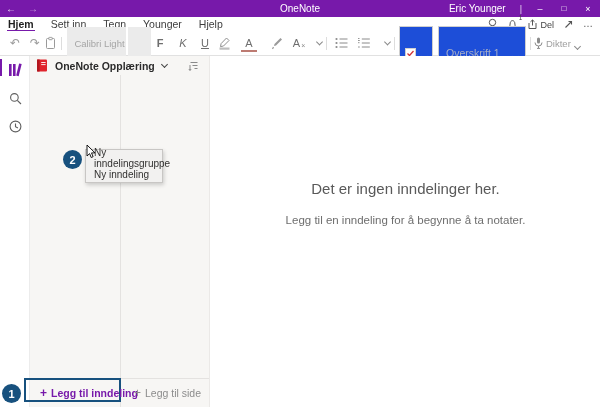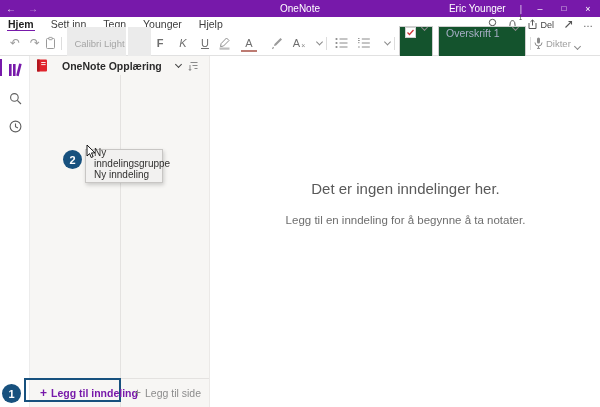--- a/index.html
+++ b/index.html
@@ -47,32 +47,32 @@
   .sep{position:absolute;top:6px;width:1px;height:13px;background:#ddd;}
   .fontbox{background:#ebebeb;height:32px;font-size:9.5px;color:#a5a5a5;display:flex;align-items:center;padding-left:6px;}
   .fmt{font-size:11px;color:#6e6e6e;}
   .fmt.b{font-weight:bold;}
   .fmt.i{font-style:italic;}
   .fmt.u{text-decoration:underline;}
   .colorbar{position:absolute;left:1px;right:1px;bottom:-1px;height:2.5px;}
   .ax-x{font-size:7px;color:#8a8a8a;margin-left:1px;margin-top:4px;}
   .chev{width:5px;height:5px;border-right:1.2px solid #8a8a8a;border-bottom:1.2px solid #8a8a8a;
     transform:rotate(45deg);display:inline-block;margin-top:-2px;}
-  .dropbox{border:1px solid #cfcfcf;background:#14532d;height:34px;display:flex;align-items:flex-start;}
+  .dropbox{border:1px solid #cfcfcf;background:#1d4ed8;height:34px;display:flex;align-items:flex-end;}
   .style-text{font-size:10.5px;color:#a7aec6;padding-left:7px;flex:1;}
   .dictate-label{font-size:9.5px;color:#9e9e9e;margin:0 4px 0 3px;}
 
   
   .rail{position:absolute;top:56px;left:0;width:30px;height:351px;background:#fff;border-right:1px solid #ececec;}
   .rail-accent{position:absolute;left:0;top:3px;width:2px;height:17px;background:var(--accent);}
   .rail-btn{position:absolute;left:0;width:30px;height:24px;display:flex;align-items:center;justify-content:center;}
 
   
   .panel{position:absolute;top:56px;left:30px;width:180px;height:351px;background:var(--panelbg);border-right:1px solid #ebe9e7;}
-  .panel-header{position:absolute;top:0;left:0;width:100%;height:19px;display:flex;align-items:center;padding-left:6px;gap:14px;}
+  .panel-header{position:absolute;top:0;left:0;width:100%;height:19px;display:flex;align-items:center;padding-left:6px;gap:7px;}
   .nb-name{font-size:10.5px;font-weight:bold;color:#2b2b2b;}
   .col-div{position:absolute;left:90px;top:19px;bottom:0;width:1px;background:var(--line);}
   .bottom-div{position:absolute;left:0;right:0;top:322px;height:1px;background:var(--line);}
   .add-btn{position:absolute;display:flex;align-items:center;gap:4px;font-size:10.5px;}
   .add-plus{font-size:12px;line-height:10px;}
   .add-section{left:10px;top:331px;color:var(--accent);font-weight:bold;}
   .add-page{left:104px;top:331px;color:#8c8c8c;}
   .callout-box{position:absolute;left:-6px;top:322px;width:97px;height:24px;border:2px solid var(--badge);}
 
   

